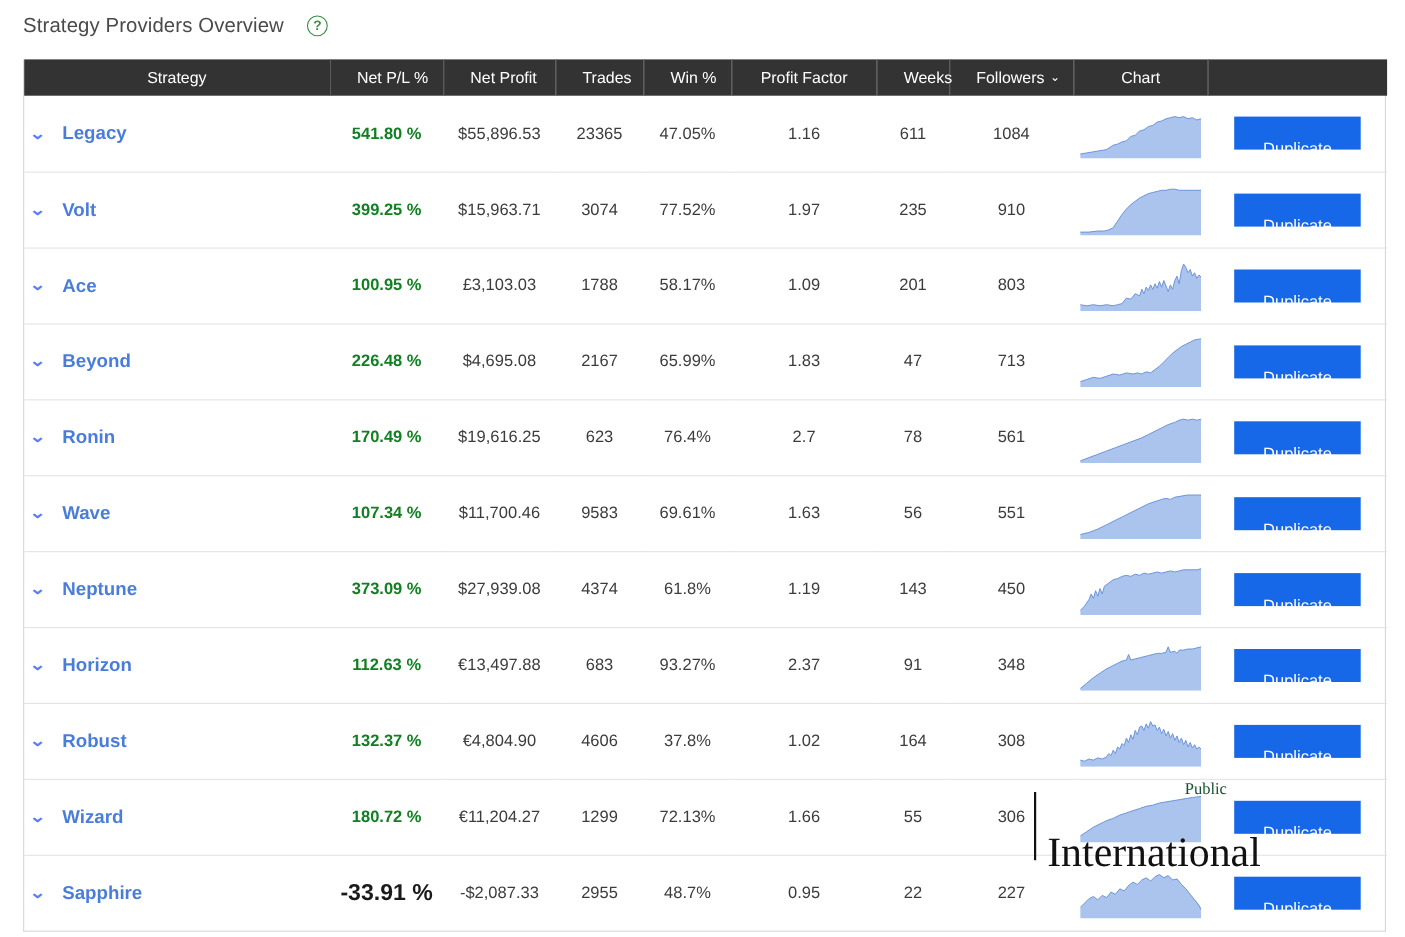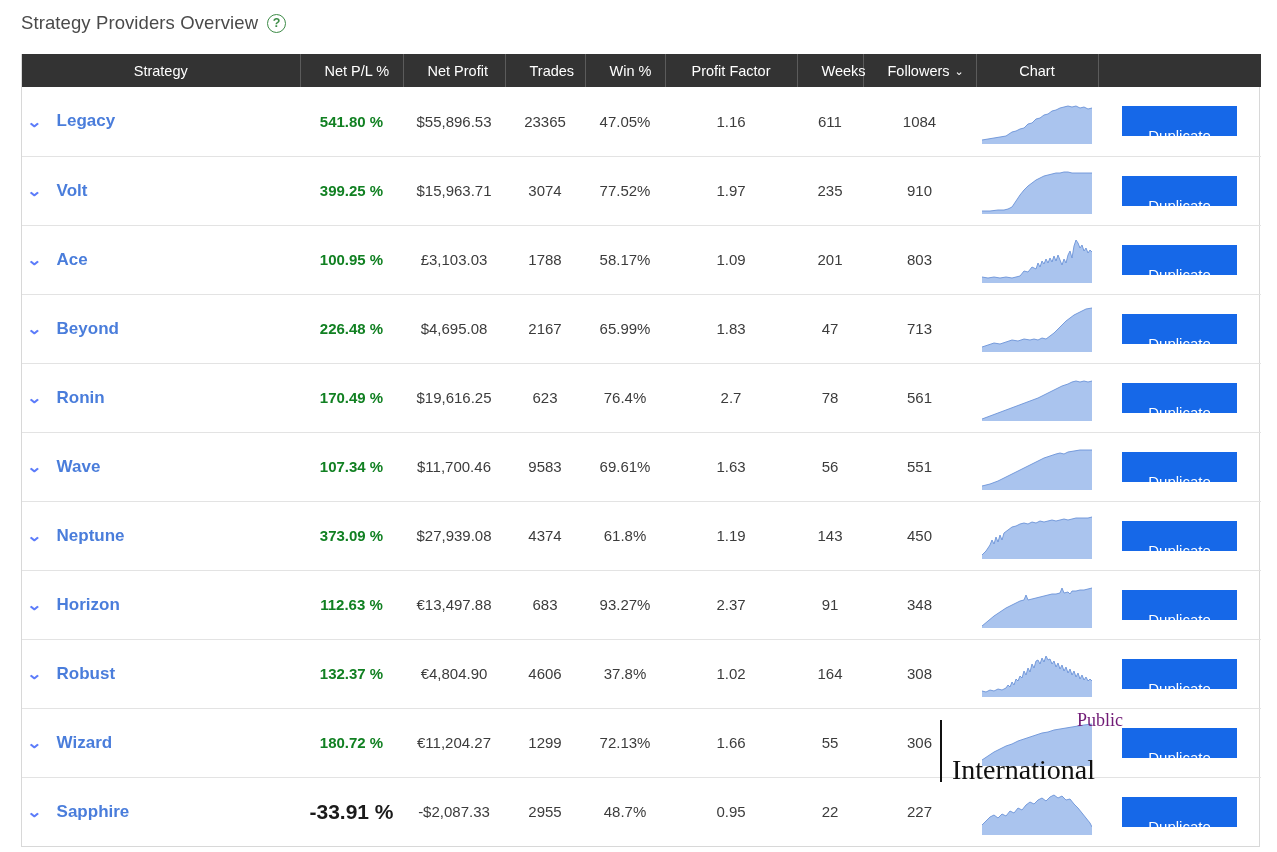--- a/index.html
+++ b/index.html
@@ -20,21 +20,21 @@
     background: #ffffff;
   }
 
   
   .page-head {
     position: absolute;
     left: 21px;
     top: 12px;
     display: flex;
     align-items: center;
-    gap: 9px;
+    gap: 21px;
   }
   .page-title {
     font-size: 18.5px;
     color: #4a4a4a;
     font-weight: 400;
     letter-spacing: .1px;
     white-space: nowrap;
   }
   .help-icon {
     width: 19px;
@@ -196,33 +196,33 @@
     font-weight: 700;
     color: #111;
     line-height: 1;
     letter-spacing: -1px;
   }
   .wm-intl {
     position: absolute;
     left: 137px;
     top: 52px;
     font-family: "Liberation Serif", serif;
-    font-size: 28px;
+    font-size: 38px;
     font-weight: 400;
     color: #111;
     line-height: 1;
     letter-spacing: 0px;
   }
   .wm-public {
     position: absolute;
     left: 262px;
     top: 7px;
     font-family: "Liberation Serif", serif;
-    font-size: 18px;
-    color: #701a75;
+    font-size: 15px;
+    color: #14532d;
     line-height: 1;
   }
 </style>
 </head>
 <body>
 
 <div id="page">
 
   <div class="page-head">
     <div class="page-title">Strategy Providers Overview</div>

